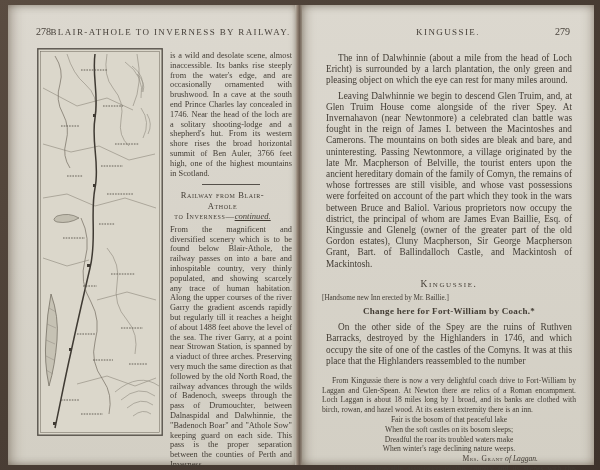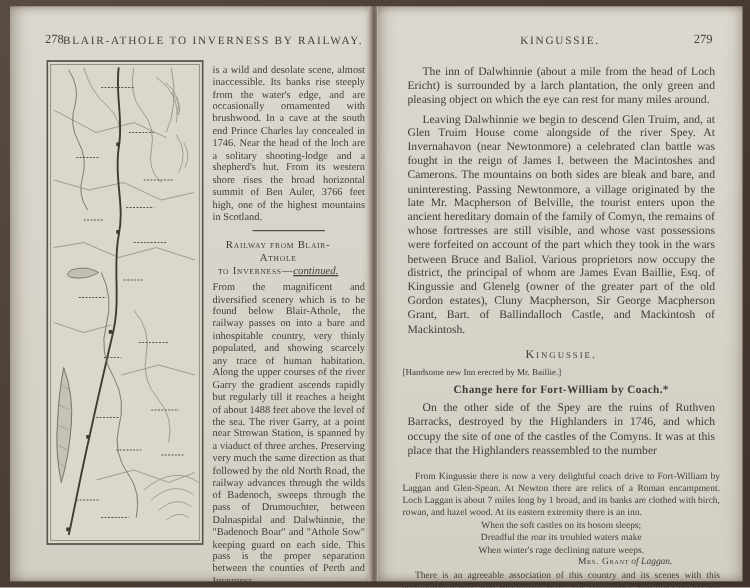--- a/index.html
+++ b/index.html
@@ -157,22 +157,23 @@
     <p>The inn of Dalwhinnie (about a mile from the head of Loch Ericht) is surrounded by a larch plantation, the only green and pleasing object on which the eye can rest for many miles around.</p>
     <p>Leaving Dalwhinnie we begin to descend Glen Truim, and, at Glen Truim House come alongside of the river Spey. At Invernahavon (near Newtonmore) a celebrated clan battle was fought in the reign of James I. between the Macintoshes and Camerons. The mountains on both sides are bleak and bare, and uninteresting. Passing Newtonmore, a village originated by the late Mr. Macpherson of Belville, the tourist enters upon the ancient hereditary domain of the family of Comyn, the remains of whose fortresses are still visible, and whose vast possessions were forfeited on account of the part which they took in the wars between Bruce and Baliol. Various proprietors now occupy the district, the principal of whom are James Evan Baillie, Esq. of Kingussie and Glenelg (owner of the greater part of the old Gordon estates), Cluny Macpherson, Sir George Macpherson Grant, Bart. of Ballindalloch Castle, and Mackintosh of Mackintosh.</p>
 
     <div class="sec-head">Kingussie.</div>
     <div class="inn-note">[Handsome new Inn erected by Mr. Baillie.]</div>
     <div class="change-line">Change here for Fort-William by Coach.*</div>
 
     <p>On the other side of the Spey are the ruins of Ruthven Barracks, destroyed by the Highlanders in 1746, and which occupy the site of one of the castles of the Comyns. It was at this place that the Highlanders reassembled to the number</p>
 
     <div class="footnote">
-      <p>From Kingussie there is now a very delightful coach drive to Fort-William by Laggan and Glen-Spean. At Newton there are relics of a Roman encampment. Loch Laggan is about 7 miles long by 1 broad, and its banks are clothed with birch, rowan, and hazel wood. At its eastern extremity there is an inn.</p>
+      <p>From Kingussie there is now a very delightful coach drive to Fort-William by Laggan and Glen-Spean. At Newton there are relics of a Roman encampment. Loch Laggan is about 18 miles long by 1 broad, and its banks are clothed with birch, rowan, and hazel wood. At its eastern extremity there is an inn.</p>
       <div class="poem">
+        <div>Fair is the bosom of that peaceful lake</div>
         <div>When the soft castles on its bosom sleeps;</div>
         <div>Dreadful the roar its troubled waters make</div>
         <div>When winter's rage declining nature weeps.</div>
       </div>
       <p class="attrib">
         <span class="sc">Mrs. Grant</span>
         <span class="it">of Laggan.</span>
       </p>
       <p class="closing">There is an agreeable association of this country and its scenes with this accomplished lady, who was authoress of "The Highlander" and other poems and songs.</p>
     </div>

